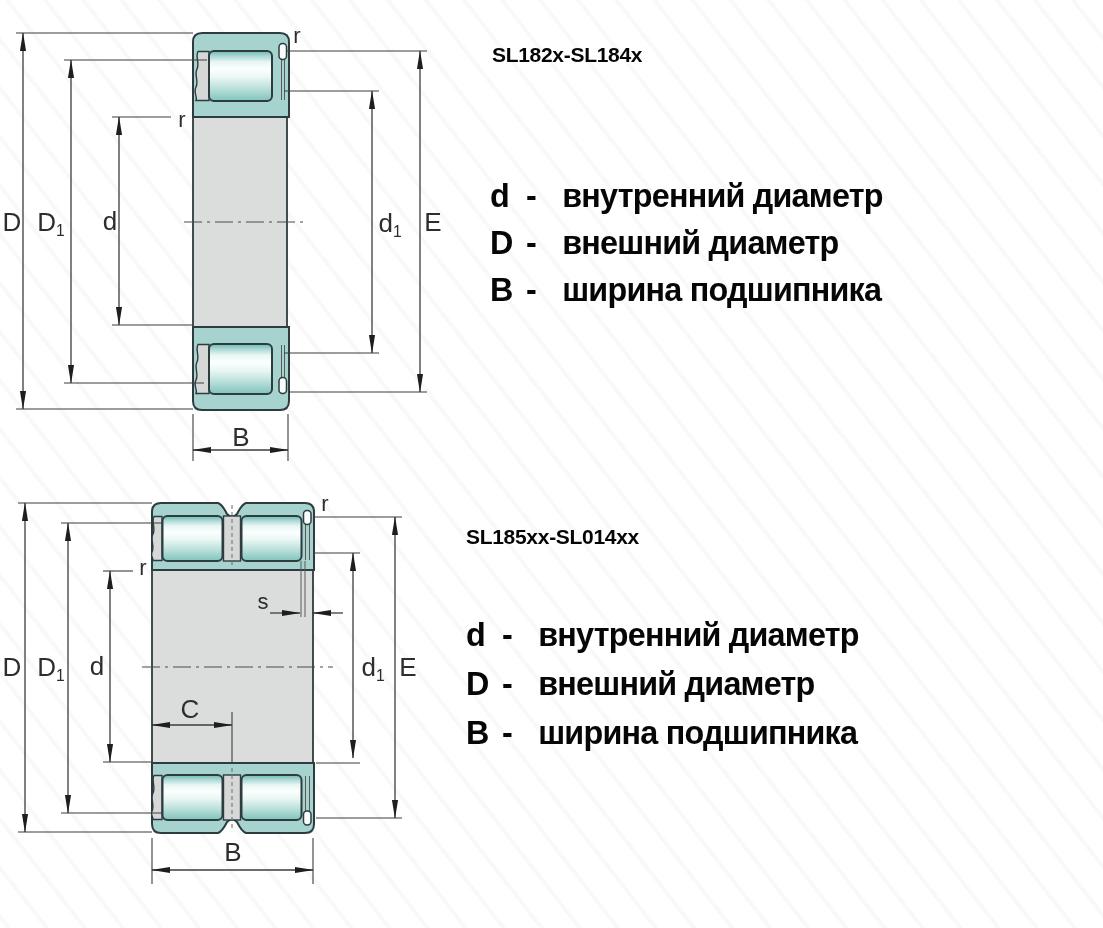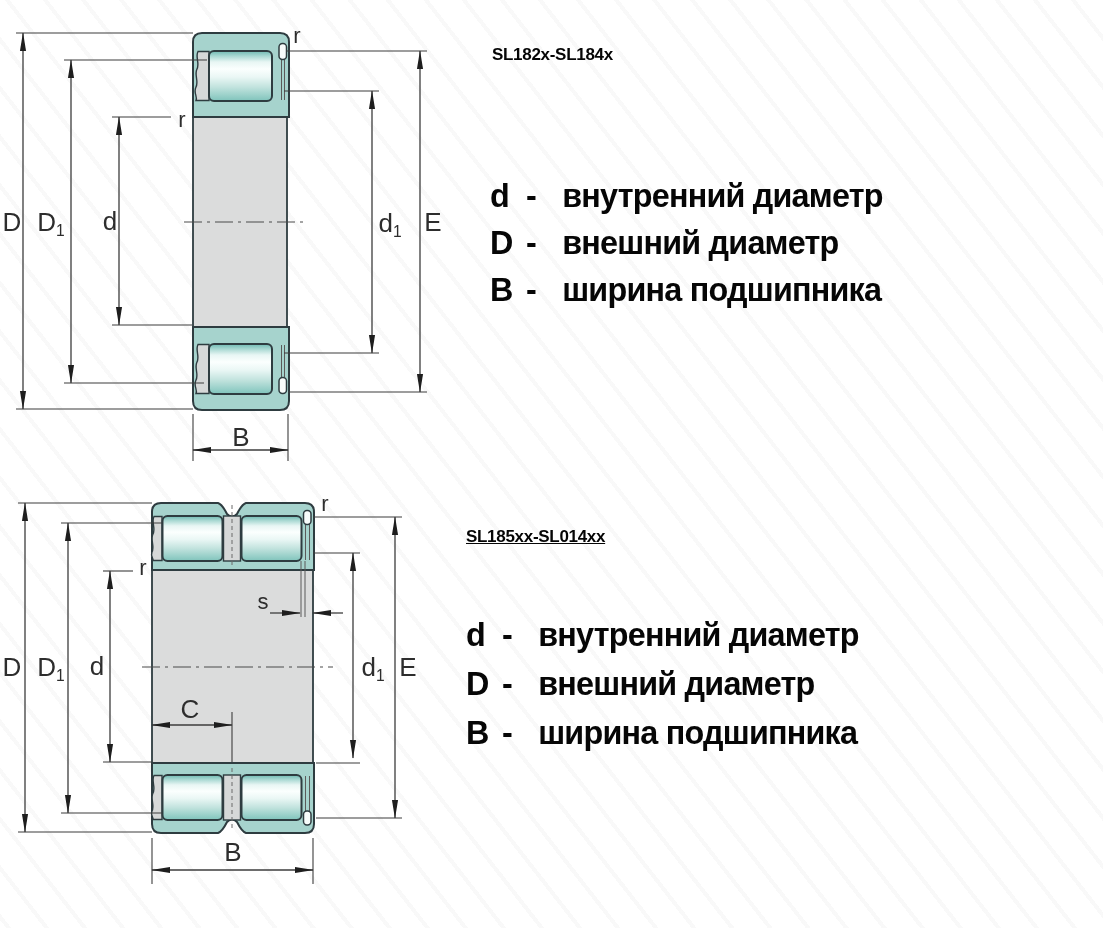--- a/index.html
+++ b/index.html
@@ -13,24 +13,24 @@
     transform:rotate(0deg);pointer-events:none;
   }
   svg.draw{position:absolute;left:0;top:0;}
   .dim-label{
     position:absolute;transform:translate(-50%,-50%);
     font-size:26px;color:#2d2d2d;white-space:nowrap;line-height:1;
   }
   .dim-label .sub{font-size:0.6em;position:relative;top:0.3em;}
   .dim-label.small{font-size:22px;}
   .title-block{
-    position:absolute;font-weight:bold;font-size:17px;line-height:38px;color:#050505;
+    position:absolute;font-weight:bold;font-size:21px;line-height:38px;color:#050505;
     letter-spacing:-0.3px;white-space:nowrap;
   }
-  .title-block.single{line-height:25px;text-decoration:underline;}
+  .title-block.single{line-height:25px;}
   .legend{position:absolute;display:flex;flex-direction:column;}
   .legend.top-legend .legend-row{margin-bottom:7px;}
   .legend.bottom-legend .legend-row{margin-bottom:9px;}
   .legend-row{
     display:flex;align-items:center;height:40px;
     font-weight:bold;font-size:34px;color:#060606;white-space:nowrap;
     transform:scaleX(0.95);transform-origin:left center;letter-spacing:-0.8px;
   }
   .legend-row .sym{display:inline-block;width:38px;}
   .legend-row .dash{display:inline-block;width:38px;}

